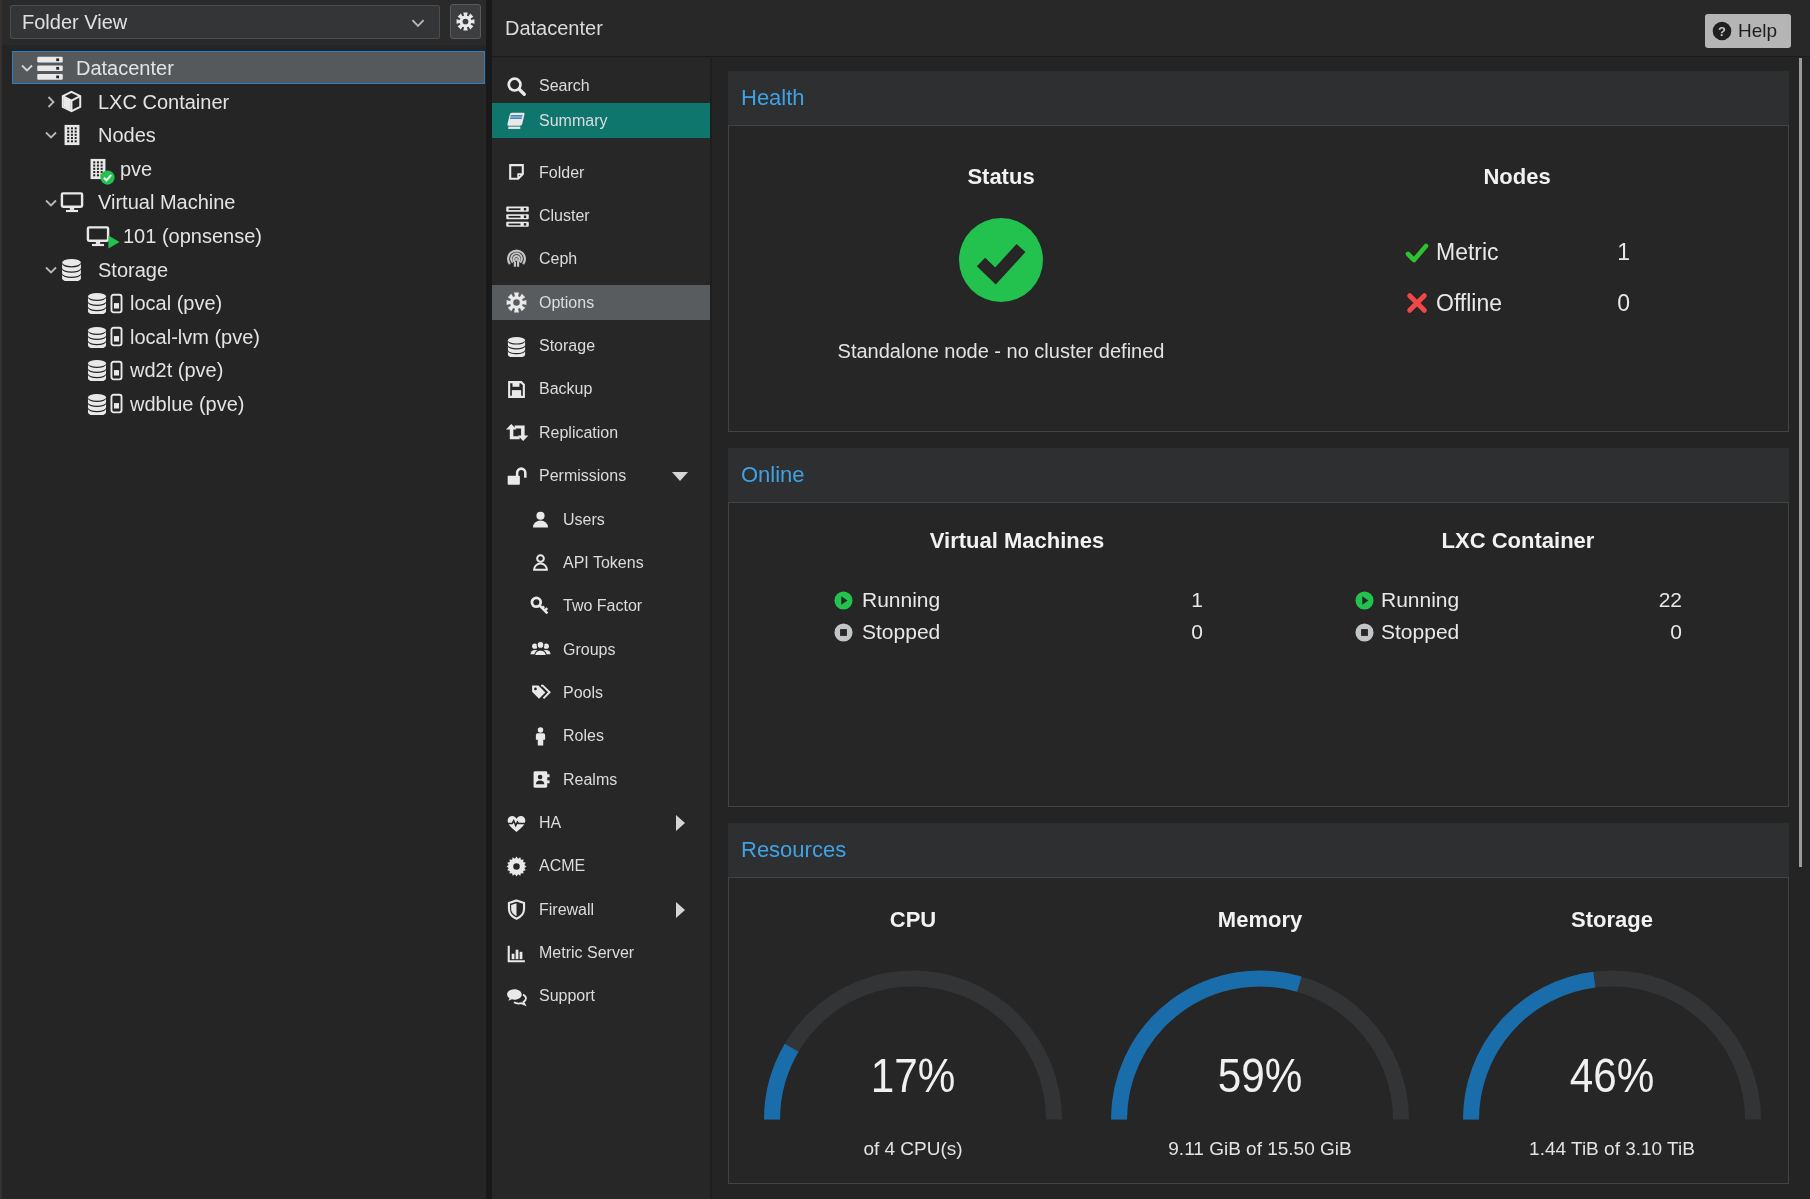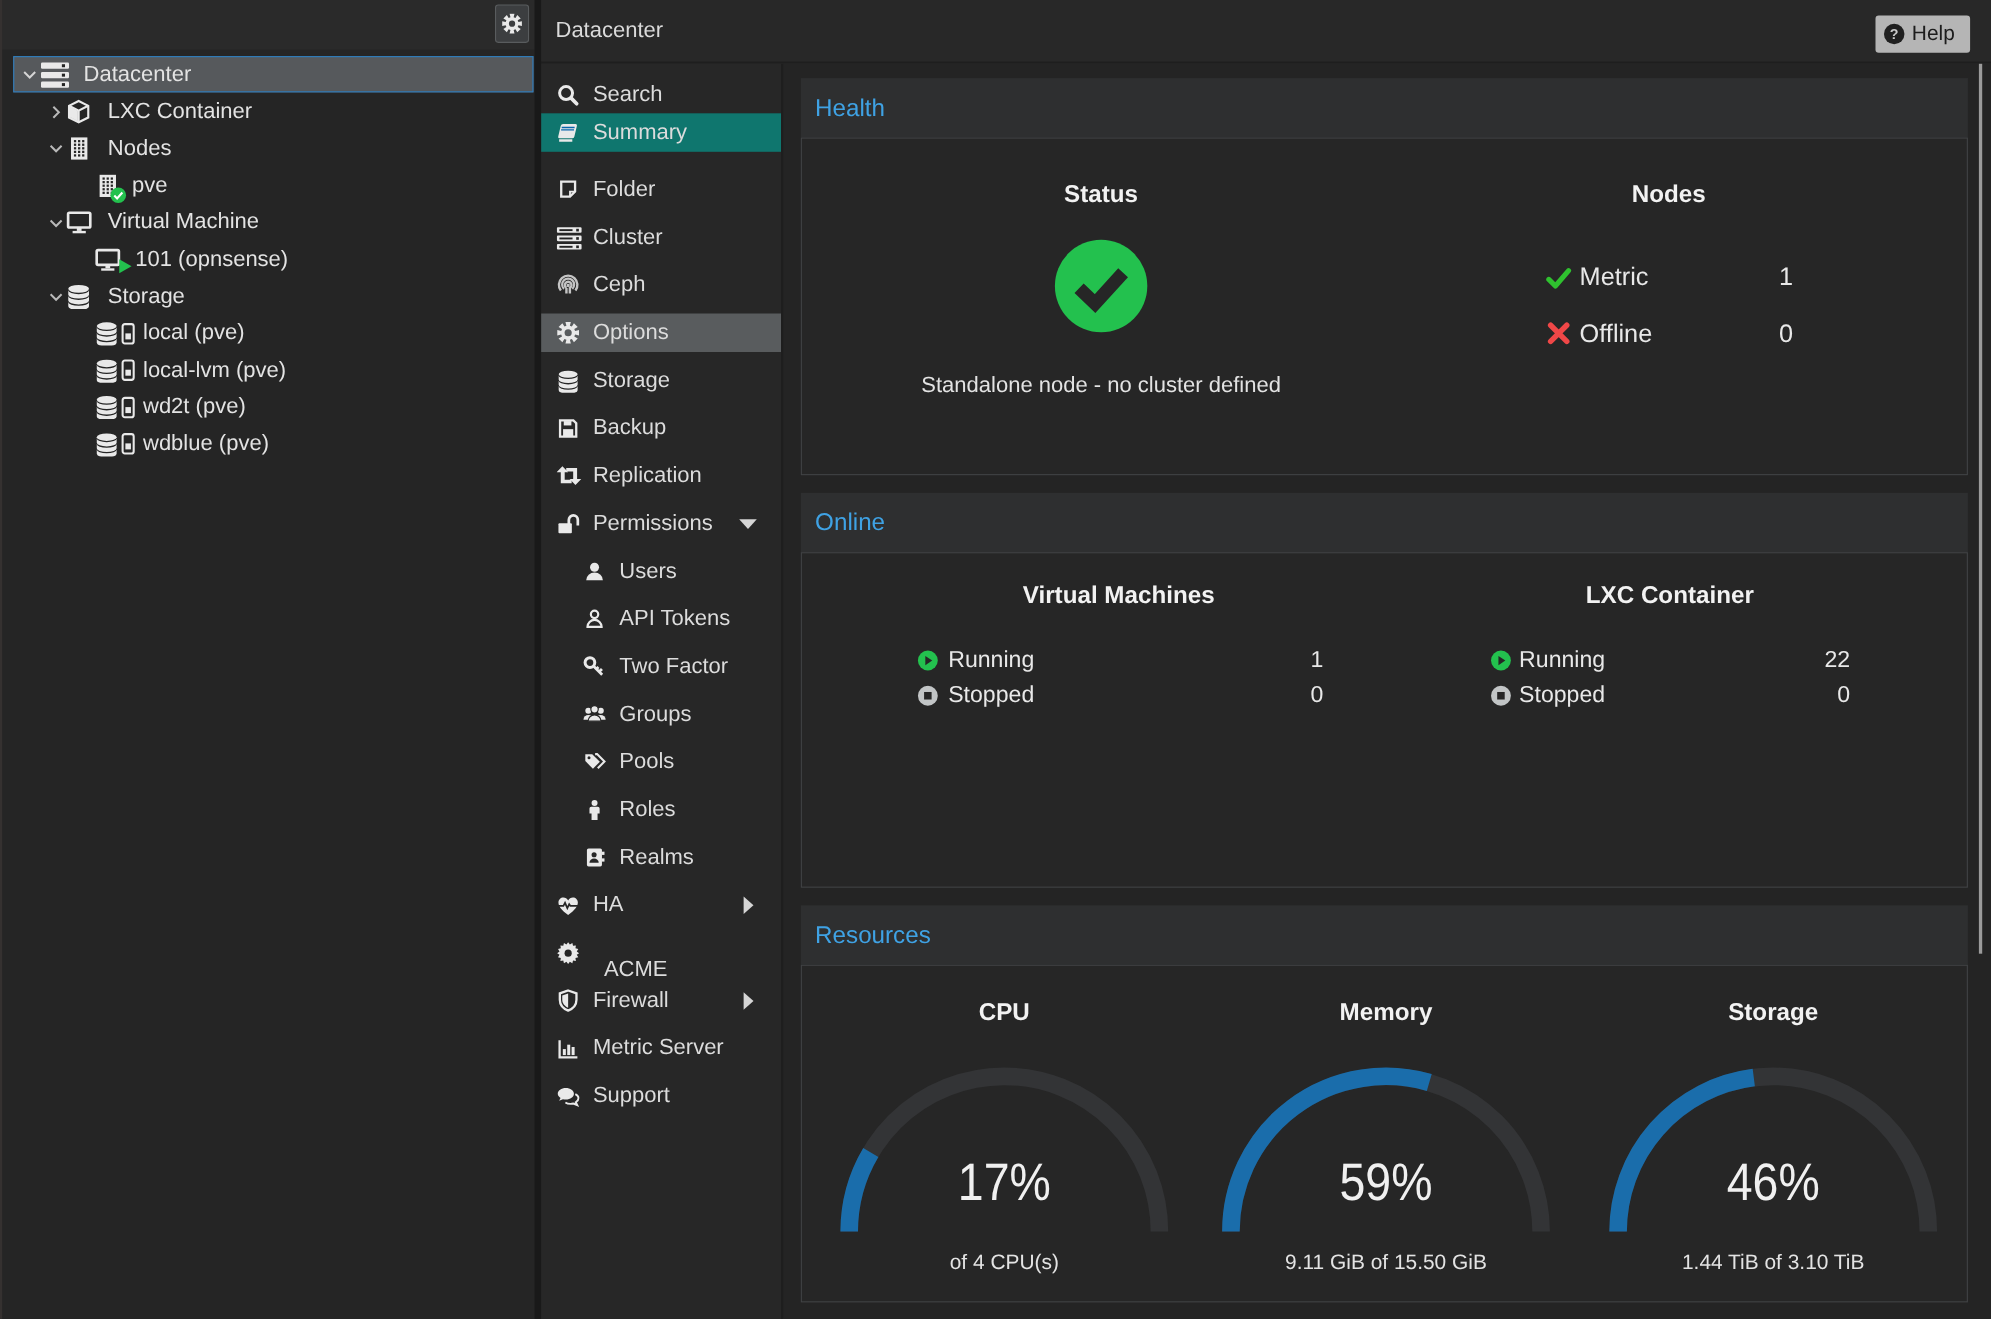--- a/index.html
+++ b/index.html
@@ -1,26 +1,32 @@
 <!DOCTYPE html>
 <html><head><meta charset="utf-8">
 <style>
 * { margin:0; padding:0; box-sizing:border-box; }
 html,body { width:1810px; height:1199px; background:#242424; font-family:"Liberation Sans", sans-serif; overflow:hidden; }
 .abs { position:absolute; }
-.mi { position:absolute; left:0; width:219px; height:35px; color:#dcdcdc; font-size:20px; }
+.mi { position:absolute; left:0; width:219px; height:35px; color:#dcdcdc; font-size:16px; }
 .panel-h { position:absolute; left:728px; width:1061px; height:54px; background:#2e2f30; color:#3fa2e4; font-size:22px; }
 .panel-h span { position:absolute; left:13px; top:50%; transform:translateY(-50%); }
 .panel-b { position:absolute; left:728px; width:1061px; background:#262626; border:1px solid #414345; }
 .bighead { position:absolute; transform:translate(-50%,-50%); font-size:22px; font-weight:bold; color:#f2f2f2; white-space:nowrap; }
 </style></head>
 <body>
 
 <div class="abs" style="left:0;top:0;width:486px;height:1199px;background:#252525;color:#e3e3e3;font-size:20px;">
   <div class="abs" style="left:0;top:0;width:486px;height:45px;background:#2a2a2a;"></div>
+  <div class="abs" style="left:10px;top:5px;width:430px;height:34px;background:#333537;border:1px solid #4a4d4f;border-radius:2px;">
+    <span style="position:absolute;left:11px;top:50%;transform:translateY(-50%);color:#e0e0e0;">Folder View</span>
+    <svg width="18" height="18" viewBox="0 0 16 16" style="position:absolute;right:12px;top:8px;">
+        <path d="M3,5.5 L8,10.5 L13,5.5" fill="none" stroke="#b5b5b5" stroke-width="1.7"></path>
+      </svg>
+  </div>
   <div class="abs" style="left:450px;top:4px;width:31px;height:35px;background:#3c3e40;border:1px solid #595c5e;border-radius:3px;">
     <svg width="19" height="19" viewBox="0 0 20 20" style="position:absolute;left:5px;top:7px;">
         <path d="M7.66,0.59 L12.34,0.59 L11.52,3.89 L13.25,4.60 L15.00,1.69 L18.31,5.00 L15.40,6.75 L16.11,8.48 L19.41,7.66 L19.41,12.34 L16.11,11.52 L15.40,13.25 L18.31,15.00 L15.00,18.31 L13.25,15.40 L11.52,16.11 L12.34,19.41 L7.66,19.41 L8.48,16.11 L6.75,15.40 L5.00,18.31 L1.69,15.00 L4.60,13.25 L3.89,11.52 L0.59,12.34 L0.59,7.66 L3.89,8.48 L4.60,6.75 L1.69,5.00 L5.00,1.69 L6.75,4.60 L8.48,3.89 Z" fill="#e9e9e9"></path>
         <circle cx="10" cy="10" r="3" fill="#3c3e40"></circle>
       </svg>
   </div>
 
   <div class="abs" style="left:12px;top:51px;width:473px;height:33px;background:#56595c;border:1px solid #2d7ec0;">
     <svg width="16" height="16" viewBox="0 0 16 16" style="position:absolute;left:6px;top:8px;">
         <path d="M3,5.5 L8,10.5 L13,5.5" fill="none" stroke="#d5d5d5" stroke-width="1.8"></path>
@@ -346,21 +352,21 @@
           <path d="M1.5,10 h4.4 l1.4,-2.6 l2,4.6 l1.6,-3.4 l1,1.4 h6.6" fill="none" stroke="#262626" stroke-width="1.5"></path>
         </svg></span>
       <span style="position:absolute;left:47px;top:50%;transform:translateY(-50%);">HA</span>
     </div>
 <div style="position:absolute;left:184px;top:815px;width:0;height:0;border-top:8px solid transparent;border-bottom:8px solid transparent;border-left:9px solid #d5d5d5;"></div>
 <div class="mi" style="top:848.8px;">
       <span style="position:absolute;left:14px;top:7px;"><svg width="21" height="21" viewBox="0 0 20 20" style="">
           <path d="M10.00,0.50 L11.48,2.55 L13.64,1.22 L14.22,3.68 L16.72,3.28 L16.32,5.78 L18.78,6.36 L17.45,8.52 L19.50,10.00 L17.45,11.48 L18.78,13.64 L16.32,14.22 L16.72,16.72 L14.22,16.32 L13.64,18.78 L11.48,17.45 L10.00,19.50 L8.52,17.45 L6.36,18.78 L5.78,16.32 L3.28,16.72 L3.68,14.22 L1.22,13.64 L2.55,11.48 L0.50,10.00 L2.55,8.52 L1.22,6.36 L3.68,5.78 L3.28,3.28 L5.78,3.68 L6.36,1.22 L8.52,2.55 Z" fill="#e9e9e9"></path>
           <circle cx="10" cy="10" r="3.1" fill="#262626"></circle>
         </svg></span>
-      <span style="position:absolute;left:57px;top:50%;transform:translateY(-50%);margin-top:16px;">ACME</span>
+      <span style="position:absolute;left:47px;top:50%;transform:translateY(-50%);">ACME</span>
     </div>
 <div class="mi" style="top:892.1px;">
       <span style="position:absolute;left:14px;top:7px;"><svg width="21" height="21" viewBox="0 0 20 20" style="">
           <path d="M10,1.4 L17.2,3.8 V9.4 C17.2,14.2 14,17.2 10,18.8 C6,17.2 2.8,14.2 2.8,9.4 V3.8 Z" fill="none" stroke="#e9e9e9" stroke-width="2"></path>
           <path d="M10,4 V16.4 C7.2,15 4.9,12.8 4.9,9.4 V5.7 Z" fill="#e9e9e9"></path>
         </svg></span>
       <span style="position:absolute;left:47px;top:50%;transform:translateY(-50%);">Firewall</span>
     </div>
 <div style="position:absolute;left:184px;top:902px;width:0;height:0;border-top:8px solid transparent;border-bottom:8px solid transparent;border-left:9px solid #d5d5d5;"></div>
 <div class="mi" style="top:935.5px;">

